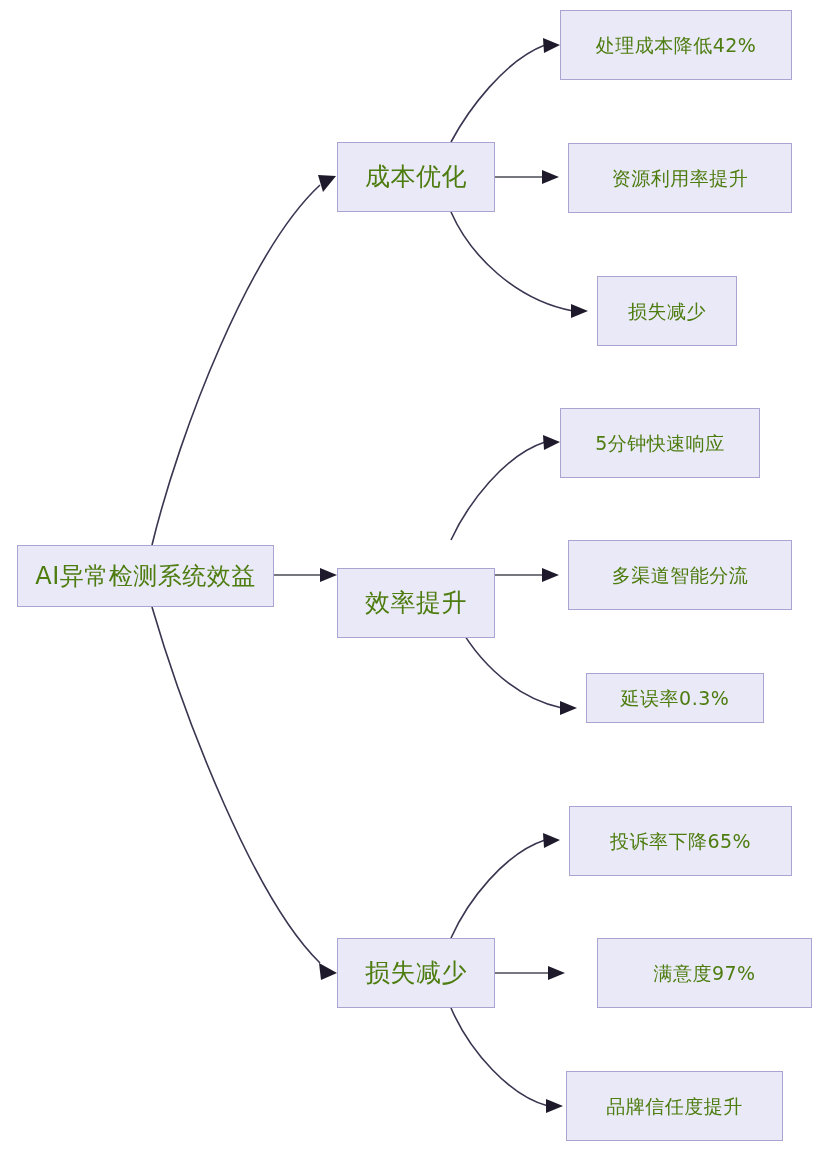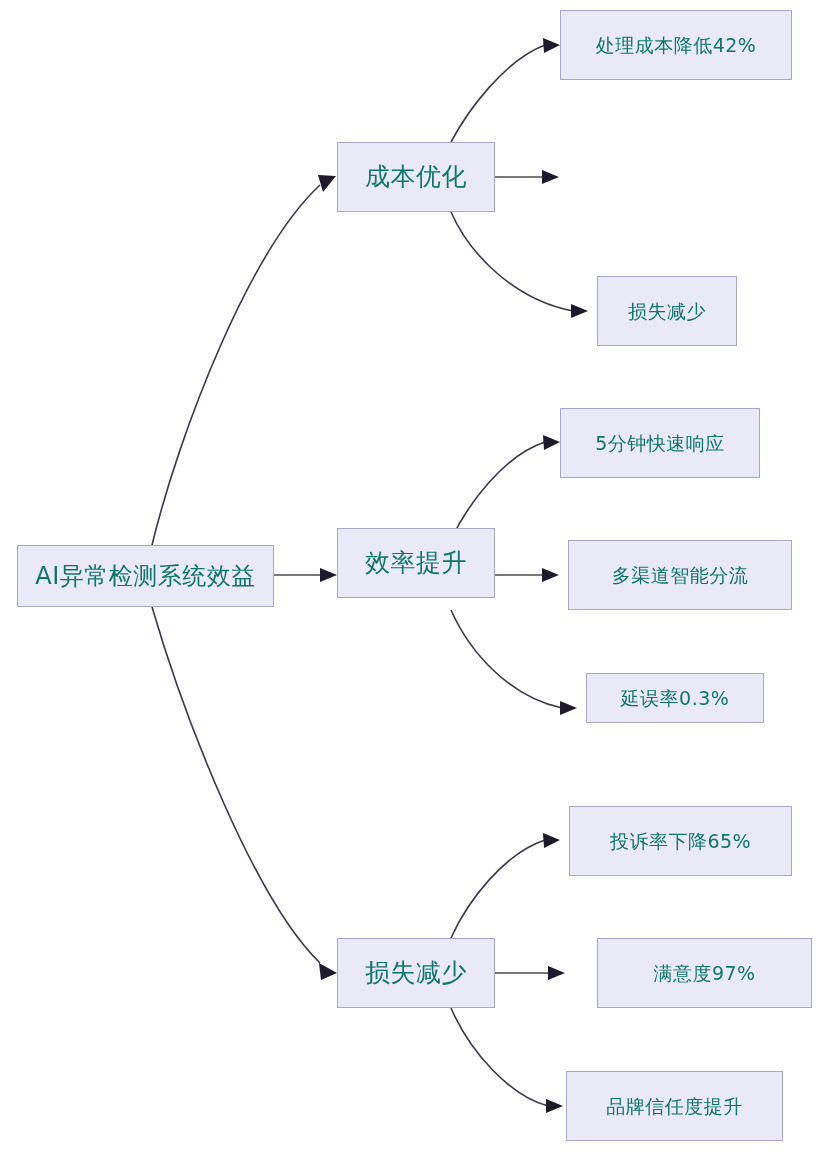--- a/index.html
+++ b/index.html
@@ -28,21 +28,21 @@
   }
   .node {
     position: absolute;
     box-sizing: border-box;
     background: #e9e9f7;
     border: 1px solid #a9a4d2;
     display: flex;
     align-items: center;
     justify-content: center;
     text-align: center;
-    color: #0f766e;
+    color: #4d7c0f;
     font-size: 19px;
     letter-spacing: 0.5px;
     line-height: 1.2;
     white-space: nowrap;
     z-index: 2;
   }
   .node.root {
     font-size: 24px;
     background: #e9e9f7;
   }
@@ -113,25 +113,28 @@
   <div class="node root" style="left:17px; top:545px; width:257px; height:62px;">
     <span>AI异常检测系统效益</span>
   </div>
 
   <div class="node branch" style="left:337px; top:142px; width:158px; height:70px;">
     <span>成本优化</span>
   </div>
   <div class="node leaf" style="left:560px; top:10px; width:232px; height:70px;">
     <span>处理成本降低42%</span>
   </div>
+  <div class="node leaf" style="left:568px; top:143px; width:224px; height:70px;">
+    <span>资源利用率提升</span>
+  </div>
   <div class="node leaf" style="left:597px; top:276px; width:140px; height:70px;">
     <span>损失减少</span>
   </div>
 
-  <div class="node branch" style="left:337px; top:528px; width:158px; height:70px;">
+  <div class="node branch" style="left:337px; top:568px; width:158px; height:70px;">
     <span>效率提升</span>
   </div>
   <div class="node leaf" style="left:560px; top:408px; width:200px; height:70px;">
     <span>5分钟快速响应</span>
   </div>
   <div class="node leaf" style="left:568px; top:540px; width:224px; height:70px;">
     <span>多渠道智能分流</span>
   </div>
   <div class="node leaf" style="left:586px; top:673px; width:178px; height:50px;">
     <span>延误率0.3%</span>

